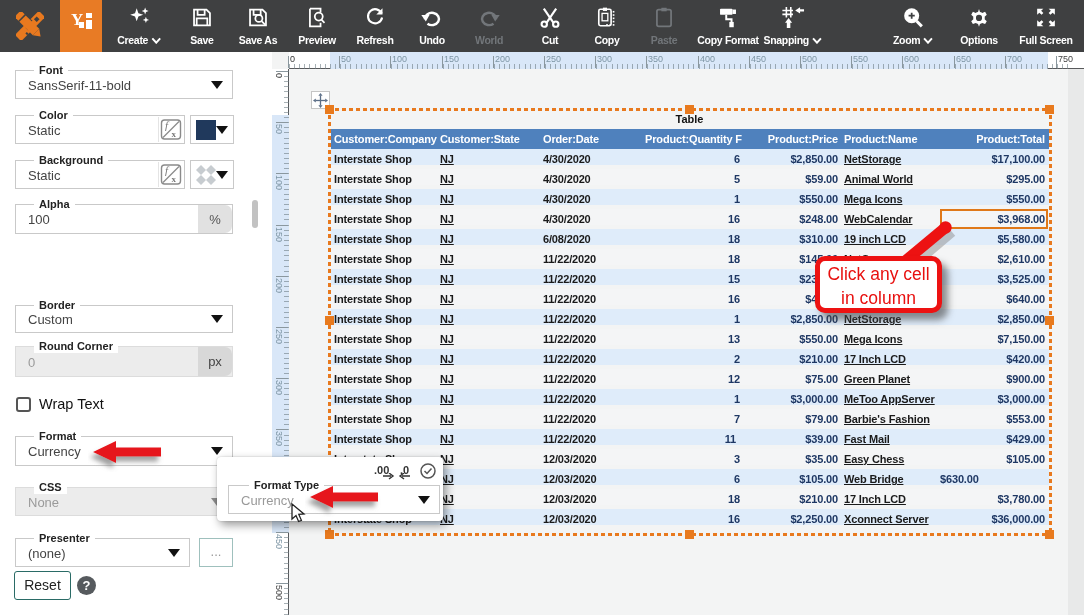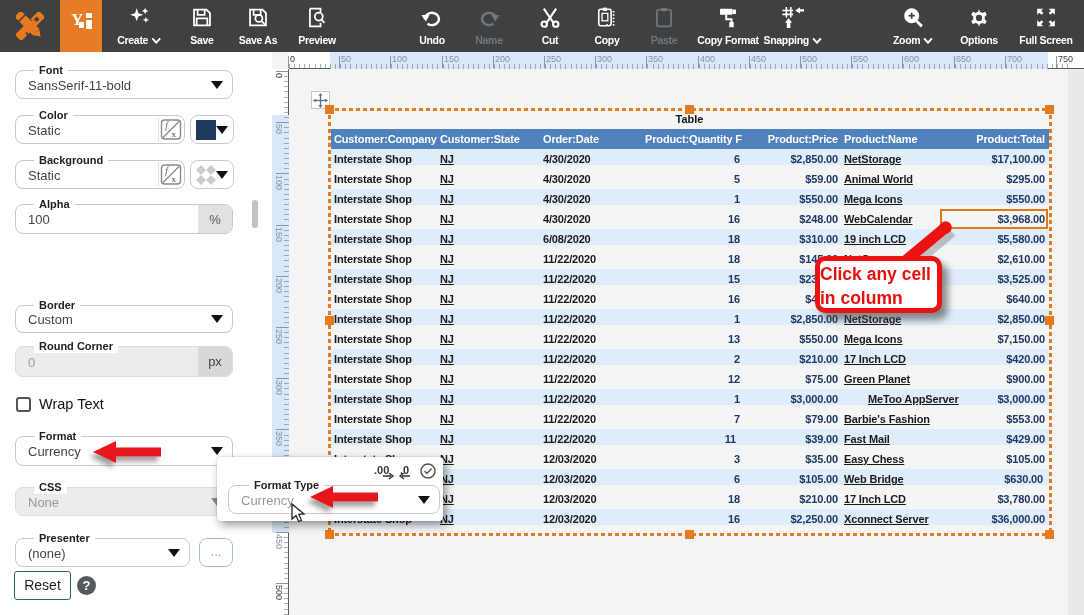--- a/index.html
+++ b/index.html
@@ -11,21 +11,21 @@
 #toolbar { position:absolute; left:0; top:0; width:1084px; height:52px; background:#3f4041; }
 #orangetab { position:absolute; left:60px; top:0; width:42px; height:52px; background:#e87b25; }
 .tbitem { position:absolute; top:0; height:52px; text-align:center; color:#fff; }
 .tbitem .lbl { position:absolute; left:50%; transform:translateX(-50%); top:34px; font-size:10.5px; letter-spacing:-0.3px; font-weight:bold; white-space:nowrap; }
 .tbitem .ico { position:absolute; left:50%; transform:translateX(-50%); top:6px; }
 .tbitem .ico svg { width:23px; height:23px; }
 .tbitem.dis { color:#72767a; }
 
 
 #sidebar { position:absolute; left:0; top:52px; width:272px; height:563px; background:#fff; }
-.fld { position:absolute; border:1px solid #c9c9c9; border-radius:8px; background:#fff; }
+.fld { position:absolute; border:1px solid #c9c9c9; border-radius:0; background:#fff; }
 .fld .flabel { position:absolute; top:-7px; left:18px; background:#fff; padding:0 5px; font-size:11px; font-weight:bold; color:#222; line-height:13px; white-space:nowrap; }
 .fld .fval { position:absolute; left:12px; top:50%; transform:translateY(-50%); font-size:13px; color:#444; white-space:nowrap; }
 .fld .fcaret { position:absolute; right:9px; top:50%; transform:translateY(-50%); width:0; height:0; border-left:6px solid transparent; border-right:6px solid transparent; border-top:8px solid #111; }
 .fld.gray { background:#ececec; border-color:#dcdcdc; }
 .sfx { position:absolute; right:0; top:0; bottom:0; width:34px; background:#e1e1e1; border-radius:0 7px 7px 0; color:#555; font-size:13px; display:flex; align-items:center; justify-content:center; }
 
 
 #canvas { position:absolute; left:272px; top:52px; width:812px; height:563px; background:#f3f4f4; }
 #hruler { position:absolute; left:17px; top:0; width:795px; height:17px; background:#fff; border-bottom:1px solid #58595b; }
 #vruler { position:absolute; left:0; top:17px; width:17px; height:546px; background:#fff; border-right:1px solid #58595b; }
@@ -40,21 +40,21 @@
 .trow { position:absolute; left:0; width:718px; height:16px; }
 .cell { position:absolute; top:0; height:20px; font-size:11px; letter-spacing:-0.15px; font-weight:bold; color:#1a1a1a; line-height:20px; white-space:nowrap; overflow:hidden; }
 .lnk { text-decoration:underline; }
 
 
 .dotH { position:absolute; height:3px; background:repeating-linear-gradient(90deg,#e8791d 0 4px,transparent 4px 7px); }
 .dotV { position:absolute; width:3px; background:repeating-linear-gradient(180deg,#e8791d 0 4px,transparent 4px 7px); }
 .handle { position:absolute; width:9px; height:9px; background:#e87a1e; }
 
 
-#callout { position:absolute; left:815px; top:256px; width:127px; height:57px; background:#fff; border:5px solid #ed1212; border-radius:10px; box-shadow:6px 7px 7px rgba(70,70,70,.6); color:#e8100f; font-weight:bold; font-size:17.5px; line-height:24px; padding-top:1px; }
+#callout { position:absolute; left:815px; top:256px; width:127px; height:57px; background:#fff; border:5px solid #ed1212; border-radius:10px; box-shadow:6px 7px 7px rgba(70,70,70,.6); color:#e8100f; font-weight:normal; font-size:17.5px; text-align:center; line-height:24px; padding-top:1px; }
 
 
 #popup { position:absolute; left:217px; top:457px; width:226px; height:64px; background:#fff; border-radius:4px; box-shadow:3px 4px 10px rgba(0,0,0,.4), 0 0 2px rgba(0,0,0,.2); }
 </style>
 </head>
 <body>
 <div id="stage">
   <div id="toolbar">
     <svg class="abs" style="left:16px;top:12px" width="28" height="28" viewBox="0 0 28 28">
       <g transform="rotate(45 14 14)" fill="#e8791f">
@@ -106,33 +106,40 @@
         <span class="lbl">Save As</span>
       </div>
     <div class="tbitem" style="left:289px;width:56px">
         <span class="ico"><svg width="26" height="26" viewBox="0 0 26 26">
             <path fill="none" stroke="#fff" stroke-width="2" d="M5 3 h12 v4 m0 12 v4 h-12 v-20"></path>
             <circle cx="15" cy="12" r="4.5" fill="none" stroke="#fff" stroke-width="2"></circle>
             <path d="M18 15.5 l3.5 3.5" stroke="#fff" stroke-width="2"></path>
           </svg></span>
         <span class="lbl">Preview</span>
       </div>
+    <div class="tbitem" style="left:347px;width:56px">
+        <span class="ico"><svg width="26" height="26" viewBox="0 0 26 26">
+            <path fill="none" stroke="#fff" stroke-width="2.4" d="M20.5 8.5 A8 8 0 1 0 21 13"></path>
+            <path fill="#fff" d="M21.5 2.5 v7 h-7 z"></path>
+          </svg></span>
+        <span class="lbl">Refresh</span>
+      </div>
     <div class="tbitem" style="left:406px;width:52px">
         <span class="ico"><svg width="28" height="26" viewBox="0 0 28 26">
             <path fill="none" stroke="#fff" stroke-width="3" d="M5.5 15 a8.5 7.5 0 1 1 3 5.5"></path>
             <path fill="#fff" d="M1 10 l10 0 -4.5 8 z"></path>
           </svg></span>
         <span class="lbl">Undo</span>
       </div>
     <div class="tbitem dis" style="left:463px;width:52px">
         <span class="ico"><svg width="28" height="26" viewBox="0 0 28 26">
             <path fill="none" stroke="#72767a" stroke-width="3" d="M22.5 15 a8.5 7.5 0 1 0 -3 5.5"></path>
             <path fill="#72767a" d="M27 10 l-10 0 4.5 8 z"></path>
           </svg></span>
-        <span class="lbl">Name</span>
+        <span class="lbl">World</span>
       </div>
     <div class="tbitem" style="left:527px;width:46px">
         <span class="ico"><svg width="26" height="26" viewBox="0 0 26 26">
             <g stroke="#fff" stroke-width="2.4" fill="none">
               <path d="M6 3 l11 16"></path>
               <path d="M20 3 l-11 16"></path>
               <circle cx="6.5" cy="20.5" r="3"></circle>
               <circle cx="19.5" cy="20.5" r="3"></circle>
             </g>
           </svg></span>
@@ -483,21 +490,21 @@
     <span class="cell" style="left:412px;width:98px;color:#1f3864;text-align:right;padding-right:3px;">$75.00</span>
     <span class="cell lnk" style="left:510px;width:99px;color:#1a1a1a;padding-left:3px;">Green Planet</span>
     <span class="cell" style="left:609px;width:108px;color:#1f3864;text-align:right;padding-right:3px;">$900.00</span>
     </div>
     <div class="trow" style="top:278px;background:#dfecfa">
     <span class="cell" style="left:0px;width:106px;color:#1a1a1a;padding-left:3px;">Interstate Shop</span>
     <span class="cell lnk" style="left:106px;width:103px;color:#1a1a1a;padding-left:3px;">NJ</span>
     <span class="cell" style="left:209px;width:105px;color:#1a1a1a;padding-left:3px;">11/22/2020</span>
     <span class="cell" style="left:314px;width:98px;color:#1f3864;text-align:right;padding-right:3px;">1</span>
     <span class="cell" style="left:412px;width:98px;color:#1f3864;text-align:right;padding-right:3px;">$3,000.00</span>
-    <span class="cell lnk" style="left:534px;width:99px;color:#1a1a1a;padding-left:3px;">MeToo AppServer</span>
+    <span class="cell lnk" style="left:510px;width:99px;color:#1a1a1a;padding-left:3px;">MeToo AppServer</span>
     <span class="cell" style="left:609px;width:108px;color:#1f3864;text-align:right;padding-right:3px;">$3,000.00</span>
     </div>
     <div class="trow" style="top:298px;background:#f4f5f6">
     <span class="cell" style="left:0px;width:106px;color:#1a1a1a;padding-left:3px;">Interstate Shop</span>
     <span class="cell lnk" style="left:106px;width:103px;color:#1a1a1a;padding-left:3px;">NJ</span>
     <span class="cell" style="left:209px;width:105px;color:#1a1a1a;padding-left:3px;">11/22/2020</span>
     <span class="cell" style="left:314px;width:98px;color:#1f3864;text-align:right;padding-right:3px;">7</span>
     <span class="cell" style="left:412px;width:98px;color:#1f3864;text-align:right;padding-right:3px;">$79.00</span>
     <span class="cell lnk" style="left:510px;width:99px;color:#1a1a1a;padding-left:3px;">Barbie's Fashion</span>
     <span class="cell" style="left:609px;width:108px;color:#1f3864;text-align:right;padding-right:3px;">$553.00</span>
@@ -520,21 +527,21 @@
     <span class="cell lnk" style="left:510px;width:99px;color:#1a1a1a;padding-left:3px;">Easy Chess</span>
     <span class="cell" style="left:609px;width:108px;color:#1f3864;text-align:right;padding-right:3px;">$105.00</span>
     </div>
     <div class="trow" style="top:358px;background:#dfecfa">
     <span class="cell" style="left:0px;width:106px;color:#1a1a1a;padding-left:3px;">Interstate Shop</span>
     <span class="cell lnk" style="left:106px;width:103px;color:#1a1a1a;padding-left:3px;">NJ</span>
     <span class="cell" style="left:209px;width:105px;color:#1a1a1a;padding-left:3px;">12/03/2020</span>
     <span class="cell" style="left:314px;width:98px;color:#1f3864;text-align:right;padding-right:3px;">6</span>
     <span class="cell" style="left:412px;width:98px;color:#1f3864;text-align:right;padding-right:3px;">$105.00</span>
     <span class="cell lnk" style="left:510px;width:99px;color:#1a1a1a;padding-left:3px;">Web Bridge</span>
-    <span class="cell" style="left:609px;width:108px;color:#1f3864;text-align:right;padding-right:5px;">$630.00</span>
+    <span class="cell" style="left:609px;width:108px;color:#1f3864;text-align:left;padding-right:19px;">$630.00</span>
     </div>
     <div class="trow" style="top:378px;background:#f4f5f6">
     <span class="cell" style="left:0px;width:106px;color:#1a1a1a;padding-left:3px;">Interstate Shop</span>
     <span class="cell lnk" style="left:106px;width:103px;color:#1a1a1a;padding-left:3px;">NJ</span>
     <span class="cell" style="left:209px;width:105px;color:#1a1a1a;padding-left:3px;">12/03/2020</span>
     <span class="cell" style="left:314px;width:98px;color:#1f3864;text-align:right;padding-right:3px;">18</span>
     <span class="cell" style="left:412px;width:98px;color:#1f3864;text-align:right;padding-right:3px;">$210.00</span>
     <span class="cell lnk" style="left:510px;width:99px;color:#1a1a1a;padding-left:3px;">17 Inch LCD</span>
     <span class="cell" style="left:609px;width:108px;color:#1f3864;text-align:right;padding-right:3px;">$3,780.00</span>
     </div>

